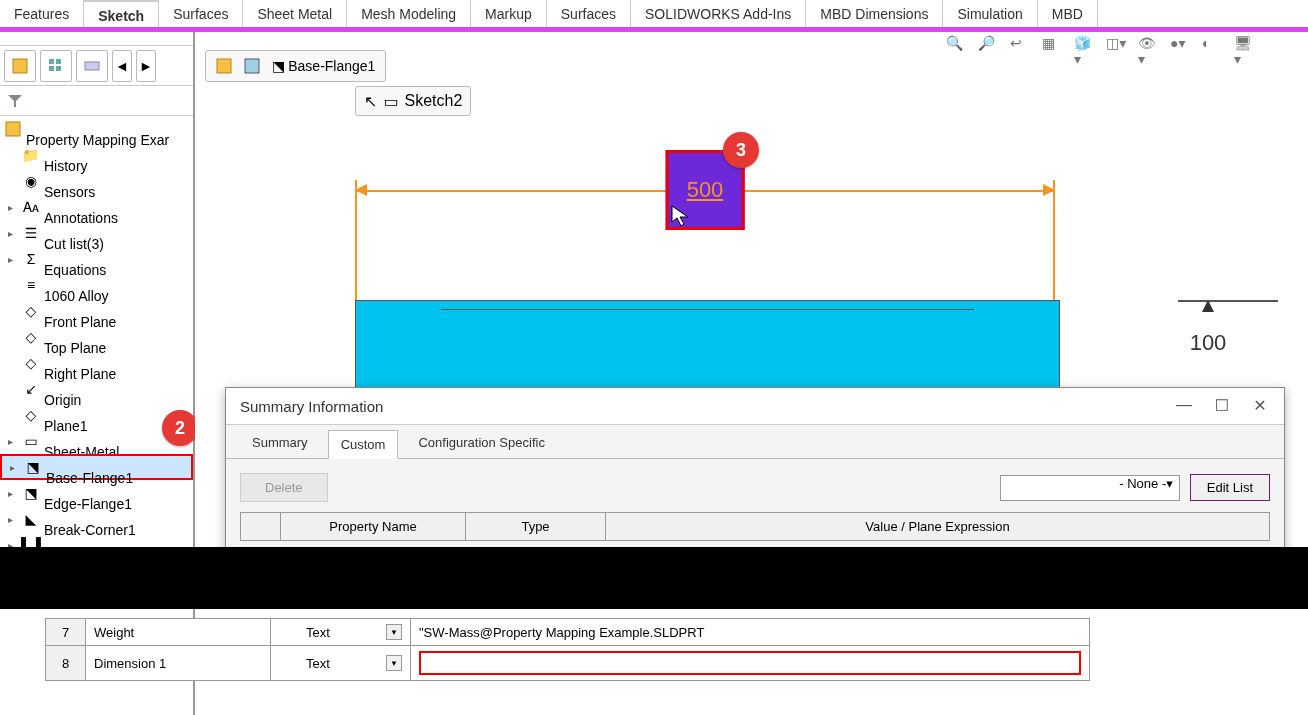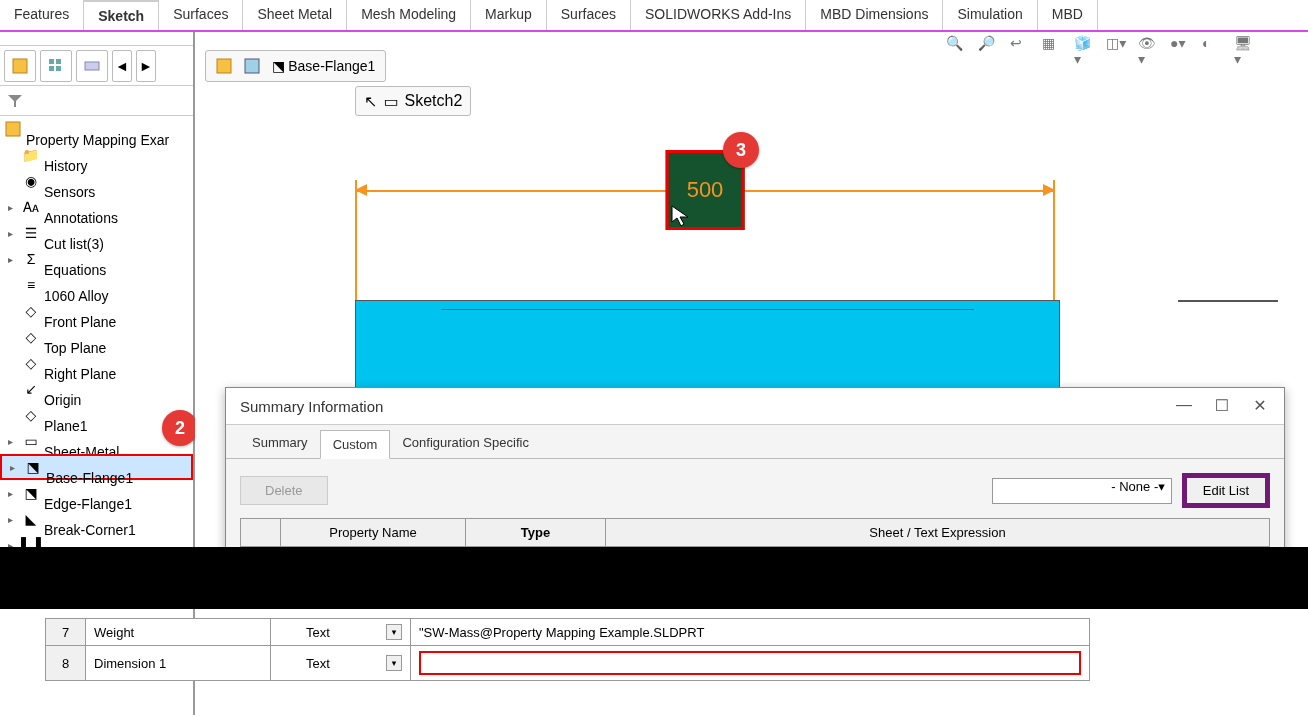--- a/index.html
+++ b/index.html
@@ -1,18 +1,18 @@
 <!DOCTYPE html>
 <html><head>
 <meta charset="utf-8">
 <style>
 * { margin: 0; padding: 0; box-sizing: border-box; font-family: "Segoe UI", Arial, sans-serif; }
 body { width: 1308px; height: 715px; background: #fff; overflow: hidden; position: relative; }
 
-.ribbon-tabs { display: flex; height: 32px; border-bottom: 2px solid #d946ef; background: #fff; }
+.ribbon-tabs { display: flex; height: 32px; border-bottom: 5px solid #d946ef; background: #fff; }
 .ribbon-tab { padding: 6px 14px; font-size: 14px; color: #333; border-right: 1px solid #ccc; cursor: pointer; }
 .ribbon-tab.active { background: #fff; font-weight: bold; border-top: 2px solid #ccc; }
 
 .main-area { display: flex; height: calc(715px - 32px); }
 
 .left-panel { width: 195px; border-right: 2px solid #999; background: #fff; position: relative; }
 .panel-header-bar { height: 14px; border-bottom: 1px solid #ccc; }
 
 .panel-toolbar { height: 40px; display: flex; align-items: center; border-bottom: 1px solid #ccc; padding: 0 4px; gap: 4px; }
 .panel-toolbar-btn { width: 32px; height: 32px; border: 1px solid #bbb; border-radius: 2px; display:flex; align-items:center; justify-content:center; font-size:14px; }
@@ -35,53 +35,53 @@
 .breadcrumb-item { display:flex; align-items:center; gap:3px; font-size:14px; padding: 2px 4px; }
 .breadcrumb-child { position:absolute; top: 54px; left: 160px; display:flex; align-items:center; gap:6px; border:1px solid #bbb; border-radius:3px; padding:3px 8px; height: 30px; background:#f8f8f8; }
 
 .view-toolbar { position: absolute; top: 0px; right: 50px; display:flex; gap:8px; align-items:center; height: 30px; }
 .view-tool-btn { width: 24px; height: 24px; font-size:14px; color:#777; }
 
 .dim-horizontal { position: absolute; top: 148px; left: 160px; width: 700px; height: 20px; }
 .dim-line { position:absolute; top:50%; left:0; right:0; height:2px; background:#f7931e; }
 .dim-arrow-left { position:absolute; left:0; top:50%; transform:translateY(-50%); width:0;height:0; border-right:12px solid #f7931e; border-top:6px solid transparent; border-bottom:6px solid transparent; }
 .dim-arrow-right { position:absolute; right:0; top:50%; transform:translateY(-50%); width:0;height:0; border-left:12px solid #f7931e; border-top:6px solid transparent; border-bottom:6px solid transparent; }
-.dim-value-box { position:absolute; left:50%; top:50%; transform:translate(-50%,-50%); border:3px solid #e00; background:#14532d; padding:24px 18px; font-size:22px; color:#f7931e; }
+.dim-value-box { position:absolute; left:50%; top:50%; transform:translate(-50%,-50%); border:3px solid #e00; background:#6d28d9; padding:24px 18px; font-size:22px; color:#f7931e;text-decoration:underline; }
 .ext-line-left { position:absolute; top:148px; left:160px; width:2px; height:120px; background:#f7931e; }
 .ext-line-right { position:absolute; top:148px; left:858px; width:2px; height:120px; background:#f7931e; }
 
 .dim-vertical { position:absolute; top:268px; right:70px; width:60px; text-align:center; }
 .dim-v-arrow-up { width:0;height:0; border-bottom:12px solid #333; border-left:6px solid transparent; border-right:6px solid transparent; margin:0 auto; }
 .dim-v-label { font-size:22px; color:#333; margin:18px 0; }
 .dim-v-ext { position:absolute; top:268px; right:30px; width:100px; height:2px; background:#555; }
 
 .part-rect { position:absolute; top:268px; left:160px; width:705px; height:88px; background:#00c4f0; border:1px solid #555; }
 .part-inner-line { position:absolute; top:8px; left:85px; right:85px; height:1px; background:#555; }
 
 .cursor-arrow { position:absolute; top:172px; left:475px; pointer-events:none; }
 
 .dialog { position:absolute; top:355px; left:30px; width:1060px; background:#f4f4f4; border:1px solid #888; box-shadow:0 3px 10px rgba(0,0,0,.3); }
 .dialog-titlebar { display:flex; align-items:center; justify-content:space-between; padding:8px 14px; background:#fff; border-bottom:1px solid #ccc; }
 .dialog-title { font-size:15px; color:#333; }
 .dialog-controls { display:flex; gap:18px; }
 .dialog-ctrl-btn { width:20px; height:20px; font-size:16px; color:#555; text-align:center; cursor:pointer; }
 
-.dialog-tabs { display:flex; padding:4px 14px 0 14px; border-bottom:1px solid #bbb; background:#f4f4f4; gap:0; }
+.dialog-tabs { display:flex; padding:4px 14px 0 14px; border-bottom:1px solid #bbb; background:#f4f4f4; gap:8px; }
 .dlg-tab { padding:6px 12px; font-size:13px; color:#333; }
 .dlg-tab.active { background:#fff; border:1px solid #bbb; border-bottom:1px solid #fff; position:relative; top:1px; }
 
 .dialog-body { padding:14px; background:#f4f4f4; }
 
 .dlg-toolbar { display:flex; align-items:center; justify-content:space-between; margin-bottom:10px; }
 .dlg-delete-btn { padding:6px 24px; background:#e8e8e8; border:1px solid #ccc; color:#999; font-size:13px; }
 .bom-block { display:flex; flex-direction:column; gap:4px; }
 .bom-row { display:flex; align-items:center; gap:10px; }
 .bom-label { font-size:13px; }
 .bom-select { width:180px; height:26px; border:1px solid #999; background:#fff; padding:0 6px; font-size:13px;text-align:right; }
-.editlist-btn { padding:5px 16px; border:5px solid #701a75; background:#f0f0f0; font-size:13px; }
+.editlist-btn { padding:5px 16px; border:1px solid #701a75; background:#f0f0f0; font-size:13px; }
 
 .prop-table { width:100%; border-collapse:collapse; background:#fca5a5; }
 .prop-table th, .prop-table td { border:1px solid #999; padding:6px 8px; font-size:13px; text-align:left; }
 .prop-table th { background:#f0f0f0; font-weight:normal; text-align:center; }
 .rownum { width:40px; text-align:center; background:#f0f0f0; }
 .type-cell { display:flex; align-items:center; justify-content:space-between;margin-left:27px; }
 .dd-arrow { width:16px; height:16px; border:1px solid #999; font-size:9px; text-align:center; line-height:14px; background:#f0f0f0; }
 .value-input { border:2px solid #e00; height:24px; background:#fff; }
 
 .torn-edge { position:absolute; left:0; right:0; height:62px; background:#000; }
@@ -289,20 +289,24 @@
     <div class="cursor-arrow">
       <svg width="26" height="26">
           <path d="M2 2 L2 18 L7 14 L11 22 L14 20 L10 13 L18 13 Z" fill="#fff" stroke="#000"></path>
         </svg>
     </div>
 
     <div class="part-rect">
       <div class="part-inner-line"></div>
     </div>
     <div class="dim-v-ext"></div>
+    <div class="dim-vertical">
+      <div class="dim-v-arrow-up"></div>
+      <div class="dim-v-label">100</div>
+    </div>
 
     <div class="dialog">
       <div class="dialog-titlebar">
         <span class="dialog-title">Summary Information</span>
         <div class="dialog-controls">
           <span class="dialog-ctrl-btn">—</span>
           <span class="dialog-ctrl-btn">☐</span>
           <span class="dialog-ctrl-btn">✕</span>
         </div>
       </div>
@@ -319,22 +323,22 @@
               <div class="bom-select"><span>- None -</span><span style="float:right">▾</span></div>
               <button class="editlist-btn">Edit List</button>
             </div>
           </div>
         </div>
         <table class="prop-table">
           <thead>
             <tr>
               <th class="rownum"></th>
               <th style="width:185px;">Property Name</th>
-              <th style="width:140px;font-weight:bold;">Type</th>
-              <th>Sheet / Text Expression</th>
+              <th style="width:140px;">Type</th>
+              <th>Value / Plane Expression</th>
             </tr>
           </thead>
         </table>
       </div>
     </div>
   </div>
 </div>
 
 <div class="torn-edge torn-top">
   <svg class="torn-svg" viewBox="0 0 1308 62" preserveAspectRatio="none">

